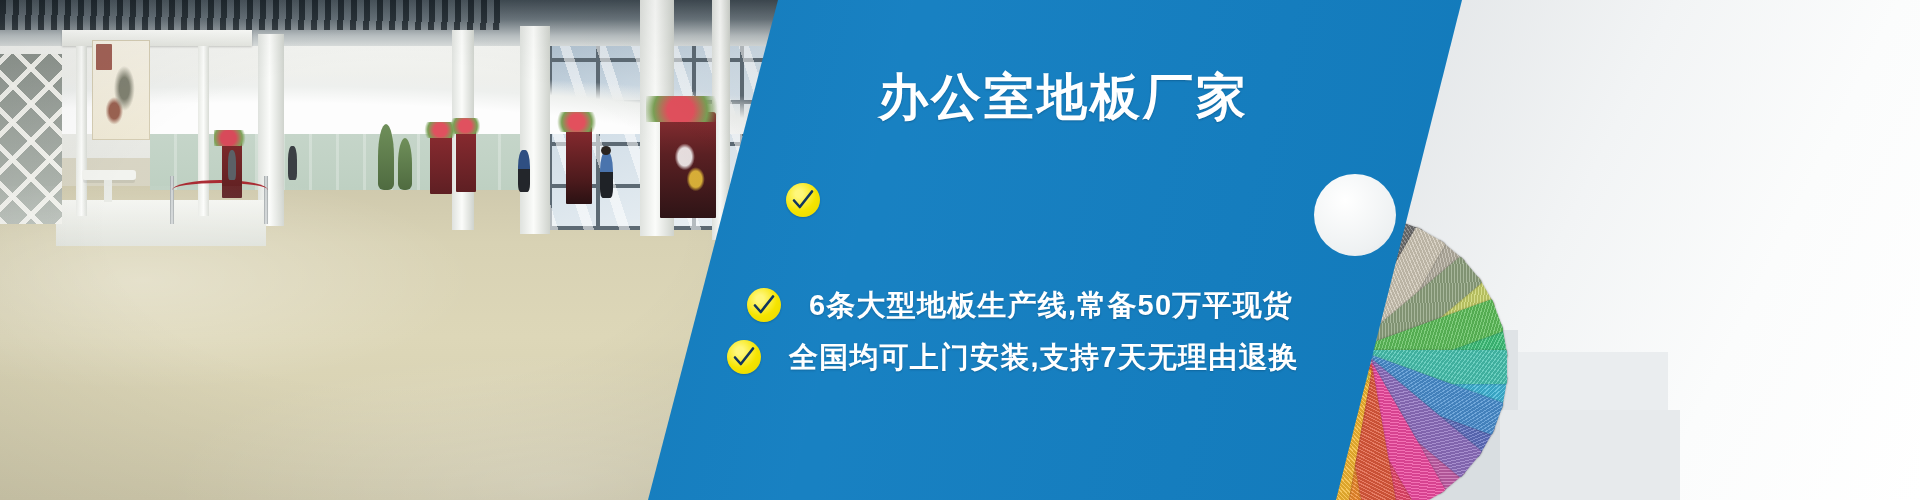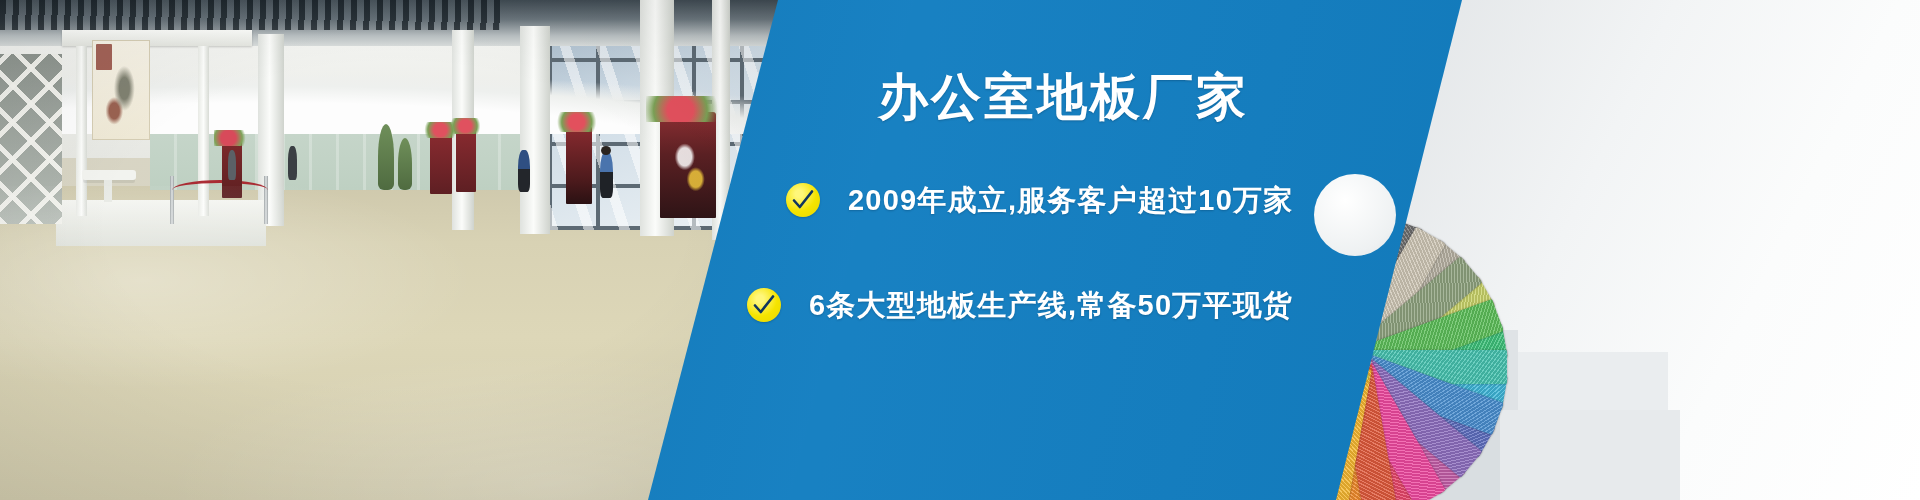--- a/index.html
+++ b/index.html
@@ -343,28 +343,35 @@
   <div id="content">
 
     <div id="headline">办公室地板厂家</div>
 
     <div class="bullet" id="b1">
       <span class="check">
         <svg width="26" height="26" viewBox="0 0 26 26" aria-hidden="true">
           <path d="M4 13.5 L9.8 20 L22 4.5" fill="none" stroke="#11355e" stroke-width="2.6" stroke-linecap="round" stroke-linejoin="round"></path>
         </svg>
       </span>
-      <span class="bullet-text">2009年成立,服务客户超过10万家</span>
     </div>
 
 
     <div class="bullet" id="b3">
       <span class="check">
         <svg width="26" height="26" viewBox="0 0 26 26" aria-hidden="true">
           <path d="M4 13.5 L9.8 20 L22 4.5" fill="none" stroke="#11355e" stroke-width="2.6" stroke-linecap="round" stroke-linejoin="round"></path>
         </svg>
       </span>
       <span class="bullet-text">6条大型地板生产线,常备50万平现货</span>
     </div>
 
+    <div class="bullet" id="b4">
+      <span class="check">
+        <svg width="26" height="26" viewBox="0 0 26 26" aria-hidden="true">
+          <path d="M4 13.5 L9.8 20 L22 4.5" fill="none" stroke="#11355e" stroke-width="2.6" stroke-linecap="round" stroke-linejoin="round"></path>
+        </svg>
+      </span>
+      <span class="bullet-text">全国均可上门安装,支持7天无理由退换</span>
+    </div>
 
   </div>
 </div>
 
 </body></html>

